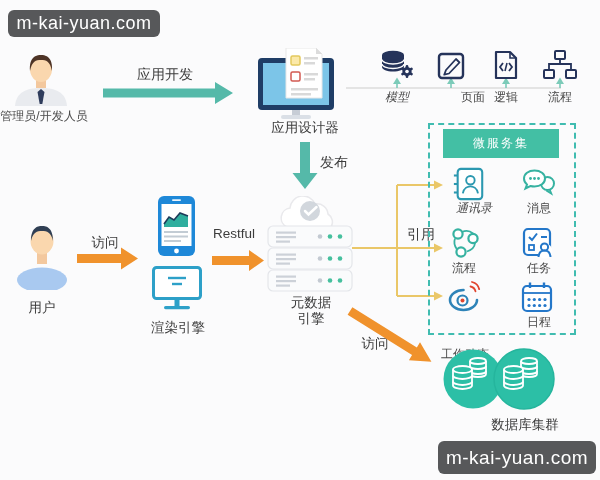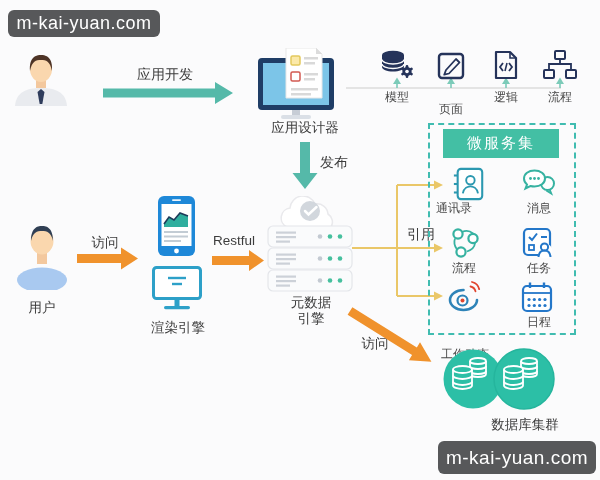--- a/index.html
+++ b/index.html
@@ -9,21 +9,21 @@
   .lbl{position:absolute;transform:translateX(-50%);white-space:nowrap;color:#4a4a4a;
        font-size:12px;text-align:center;line-height:15px;}
   .lbl.md{font-size:13.5px;color:#3c3c3c;}
   .lbl.edge{font-size:14px;color:#3c3c3c;}
   .wm{position:absolute;background:#57585a;color:#fff;display:flex;align-items:center;
       justify-content:center;font-size:18px;letter-spacing:.5px;border-radius:6px;}
   .ms-box{position:absolute;left:428px;top:123px;width:148px;height:212px;
           border:2px dashed #40bcb0;box-sizing:border-box;}
   .ms-header{position:absolute;left:13px;top:4px;width:116px;height:29px;background:#43bfa4;
              color:#fff;display:flex;align-items:center;justify-content:center;
-             font-size:15px;letter-spacing:2px;}
+             font-size:12px;letter-spacing:2px;}
   svg{display:block;}
   .z1{z-index:1;} .z2{z-index:2;} .z3{z-index:3;}
 </style>
 </head>
 <body>
 
 <div class="canvas">
 
   <svg class="abs z1" width="600" height="480" viewBox="0 0 600 480">
 
@@ -67,20 +67,21 @@
 
   <div class="abs z2" style="left:12px;top:52px;width:58px;height:54px;">
     <svg width="58" height="54" viewBox="0 0 58 54">
       <path d="M3 54 C4 40 15 36 29 36 C43 36 54 40 55 54 Z" fill="#e9ebef"></path>
       <path d="M29 37 l-3.5 3 l2.2 12 h2.6 l2.2 -12 Z" fill="#2f3c5c"></path>
       <rect x="24" y="27" width="10" height="9" fill="#f3c89e"></rect>
       <ellipse cx="29" cy="17" rx="11" ry="13" fill="#fad7ae"></ellipse>
       <path d="M18 19 C17 5 24 3 29 3 C34 3 41 5 40 19 C38 9 34 8 29 8 C24 8 20 9 18 19 Z" fill="#4e3426"></path>
     </svg>
   </div>
+  <div class="lbl" style="left:44px;top:109px;">管理员/开发人员</div>
 
   <div class="lbl edge" style="left:165px;top:67px;">应用开发</div>
 
   <div class="abs z2" style="left:256px;top:48px;width:96px;height:74px;">
     <svg width="96" height="74" viewBox="0 0 96 74">
       <rect x="2" y="10" width="76" height="52" rx="4" fill="#1f3d66"></rect>
       <rect x="7" y="15" width="66" height="42" fill="#7cc5e8"></rect>
       <rect x="36" y="62" width="8" height="5" fill="#c7cdd6"></rect>
       <rect x="25" y="67" width="30" height="4" rx="2" fill="#dadfe6"></rect>
       <path d="M30 0 H60 L66 6 V50 H30 Z" fill="#ffffff" stroke="#e7e7e7" stroke-width="1"></path>
@@ -129,22 +130,22 @@
     </svg>
   </div>
   <div class="abs z2" style="left:543px;top:50px;width:34px;height:30px;">
     <svg width="34" height="30" viewBox="0 0 34 30">
       <path d="M17 9 V14 M6 20 V14 H28 V20" fill="none" stroke="#25335a" stroke-width="1.8"></path>
       <rect x="12" y="1" width="10" height="8" rx="1" fill="#fbfbfc" stroke="#25335a" stroke-width="2"></rect>
       <rect x="1" y="20" width="10" height="8" rx="1" fill="#fbfbfc" stroke="#25335a" stroke-width="2"></rect>
       <rect x="23" y="20" width="10" height="8" rx="1" fill="#fbfbfc" stroke="#25335a" stroke-width="2"></rect>
     </svg>
   </div>
-  <div class="lbl" style="left:397px;top:90px;">模型</div>
-  <div class="lbl" style="left:451px;top:90px;margin-top:12px;">页面</div>
+  <div class="lbl" style="left:397px;top:90px;font-style:italic;">模型</div>
+  <div class="lbl" style="left:473px;top:90px;">页面</div>
   <div class="lbl" style="left:506px;top:90px;">逻辑</div>
   <div class="lbl" style="left:560px;top:90px;">流程</div>
 
   <div class="lbl edge" style="left:334px;top:155px;">发布</div>
 
   <div class="abs z2" style="left:16px;top:224px;width:52px;height:66px;">
     <svg width="52" height="66" viewBox="0 0 52 66">
       <ellipse cx="26" cy="56" rx="25" ry="12.5" fill="#a9c9f0"></ellipse>
       <rect x="21" y="28" width="10" height="12" fill="#f3c89e"></rect>
       <ellipse cx="26" cy="17" rx="11.5" ry="13.5" fill="#fad7ae"></ellipse>
@@ -174,21 +175,21 @@
     <svg width="50" height="46" viewBox="0 0 50 46">
       <rect x="1.5" y="1.5" width="47" height="31" rx="3" fill="#ffffff" stroke="#2da0c8" stroke-width="3"></rect>
       <line x1="16" y1="12" x2="34" y2="12" stroke="#2da0c8" stroke-width="2.4"></line>
       <line x1="20" y1="18" x2="30" y2="18" stroke="#2da0c8" stroke-width="2.4"></line>
       <rect x="22.5" y="33" width="5" height="7" fill="#2da0c8"></rect>
       <rect x="12" y="40" width="26" height="3.2" rx="1.6" fill="#2da0c8"></rect>
     </svg>
   </div>
   <div class="lbl md" style="left:178px;top:320px;">渲染引擎</div>
 
-  <div class="lbl md" style="left:234px;top:233px;">Restful</div>
+  <div class="lbl md" style="left:234px;top:226px;">Restful</div>
 
   <div class="abs z2" style="left:262px;top:196px;width:96px;height:98px;">
     <svg width="96" height="98" viewBox="0 0 96 98">
       <path d="M25 31 a10 10 0 0 1 3 -19 a13 13 0 0 1 25 -4 a11 11 0 0 1 13 10 a9.5 9.5 0 0 1 3 13 Z" fill="#ffffff" stroke="#e9e9ec" stroke-width="1.5"></path>
       <circle cx="48" cy="15" r="10" fill="#d2d7dd"></circle>
       <path d="M43 15 l3.5 3.5 L54.5 11" fill="none" stroke="#ffffff" stroke-width="2.5" stroke-linecap="round"></path>
       <g>
         <rect x="6" y="30" width="84" height="21" rx="5" fill="#fafbfc" stroke="#e4e6ea" stroke-width="1.2"></rect>
         <rect x="14" y="35.5" width="20" height="2.2" fill="#ccd1d8"></rect>
           <rect x="14" y="40" width="20" height="2.2" fill="#ccd1d8"></rect>
@@ -240,21 +241,21 @@
     <div class="abs" style="left:91px;top:42px;width:34px;height:32px;">
       <svg width="34" height="32" viewBox="0 0 34 32">
         <circle cx="26.5" cy="16.5" r="6.5" fill="#fff" stroke="#36b2a1" stroke-width="2"></circle>
         <path d="M28.5 22 l1.8 4.5 l-5 -3" fill="none" stroke="#36b2a1" stroke-width="1.8"></path>
         <path d="M3 11.5 C3 6.8 7.5 3.5 13.5 3.5 C19.5 3.5 24 6.8 24 11.5 C24 16.2 19.5 19.5 13.5 19.5 C12 19.5 10.6 19.3 9.4 19 L4.5 21.5 L6 17.5 C4.1 16 3 13.9 3 11.5 Z" fill="#fff" stroke="#36b2a1" stroke-width="2"></path>
         <circle cx="9.5" cy="11.5" r="1.4" fill="#36b2a1"></circle>
           <circle cx="13.5" cy="11.5" r="1.4" fill="#36b2a1"></circle>
           <circle cx="17.5" cy="11.5" r="1.4" fill="#36b2a1"></circle>
       </svg>
     </div>
-    <div class="lbl" style="left:24px;top:76px;">通讯录</div>
+    <div class="lbl" style="left:44px;top:76px;font-style:italic;">通讯录</div>
     <div class="lbl" style="left:109px;top:76px;">消息</div>
 
     <div class="abs" style="left:17px;top:101px;width:34px;height:34px;">
       <svg width="34" height="34" viewBox="0 0 34 34">
         <path d="M15 6 Q21 3 26 7.5" fill="none" stroke="#36b2a1" stroke-width="1.8"></path>
         <path d="M28 17 Q27.5 23 20 25.5" fill="none" stroke="#36b2a1" stroke-width="1.8"></path>
         <path d="M10 23.5 Q6 18 8 12.5" fill="none" stroke="#36b2a1" stroke-width="1.8"></path>
         <circle cx="11" cy="8" r="4.6" fill="#fff" stroke="#36b2a1" stroke-width="2.2"></circle>
         <circle cx="26" cy="12.5" r="4.6" fill="#fff" stroke="#36b2a1" stroke-width="2.2"></circle>
         <circle cx="14" cy="26" r="4.6" fill="#fff" stroke="#36b2a1" stroke-width="2.2"></circle>

